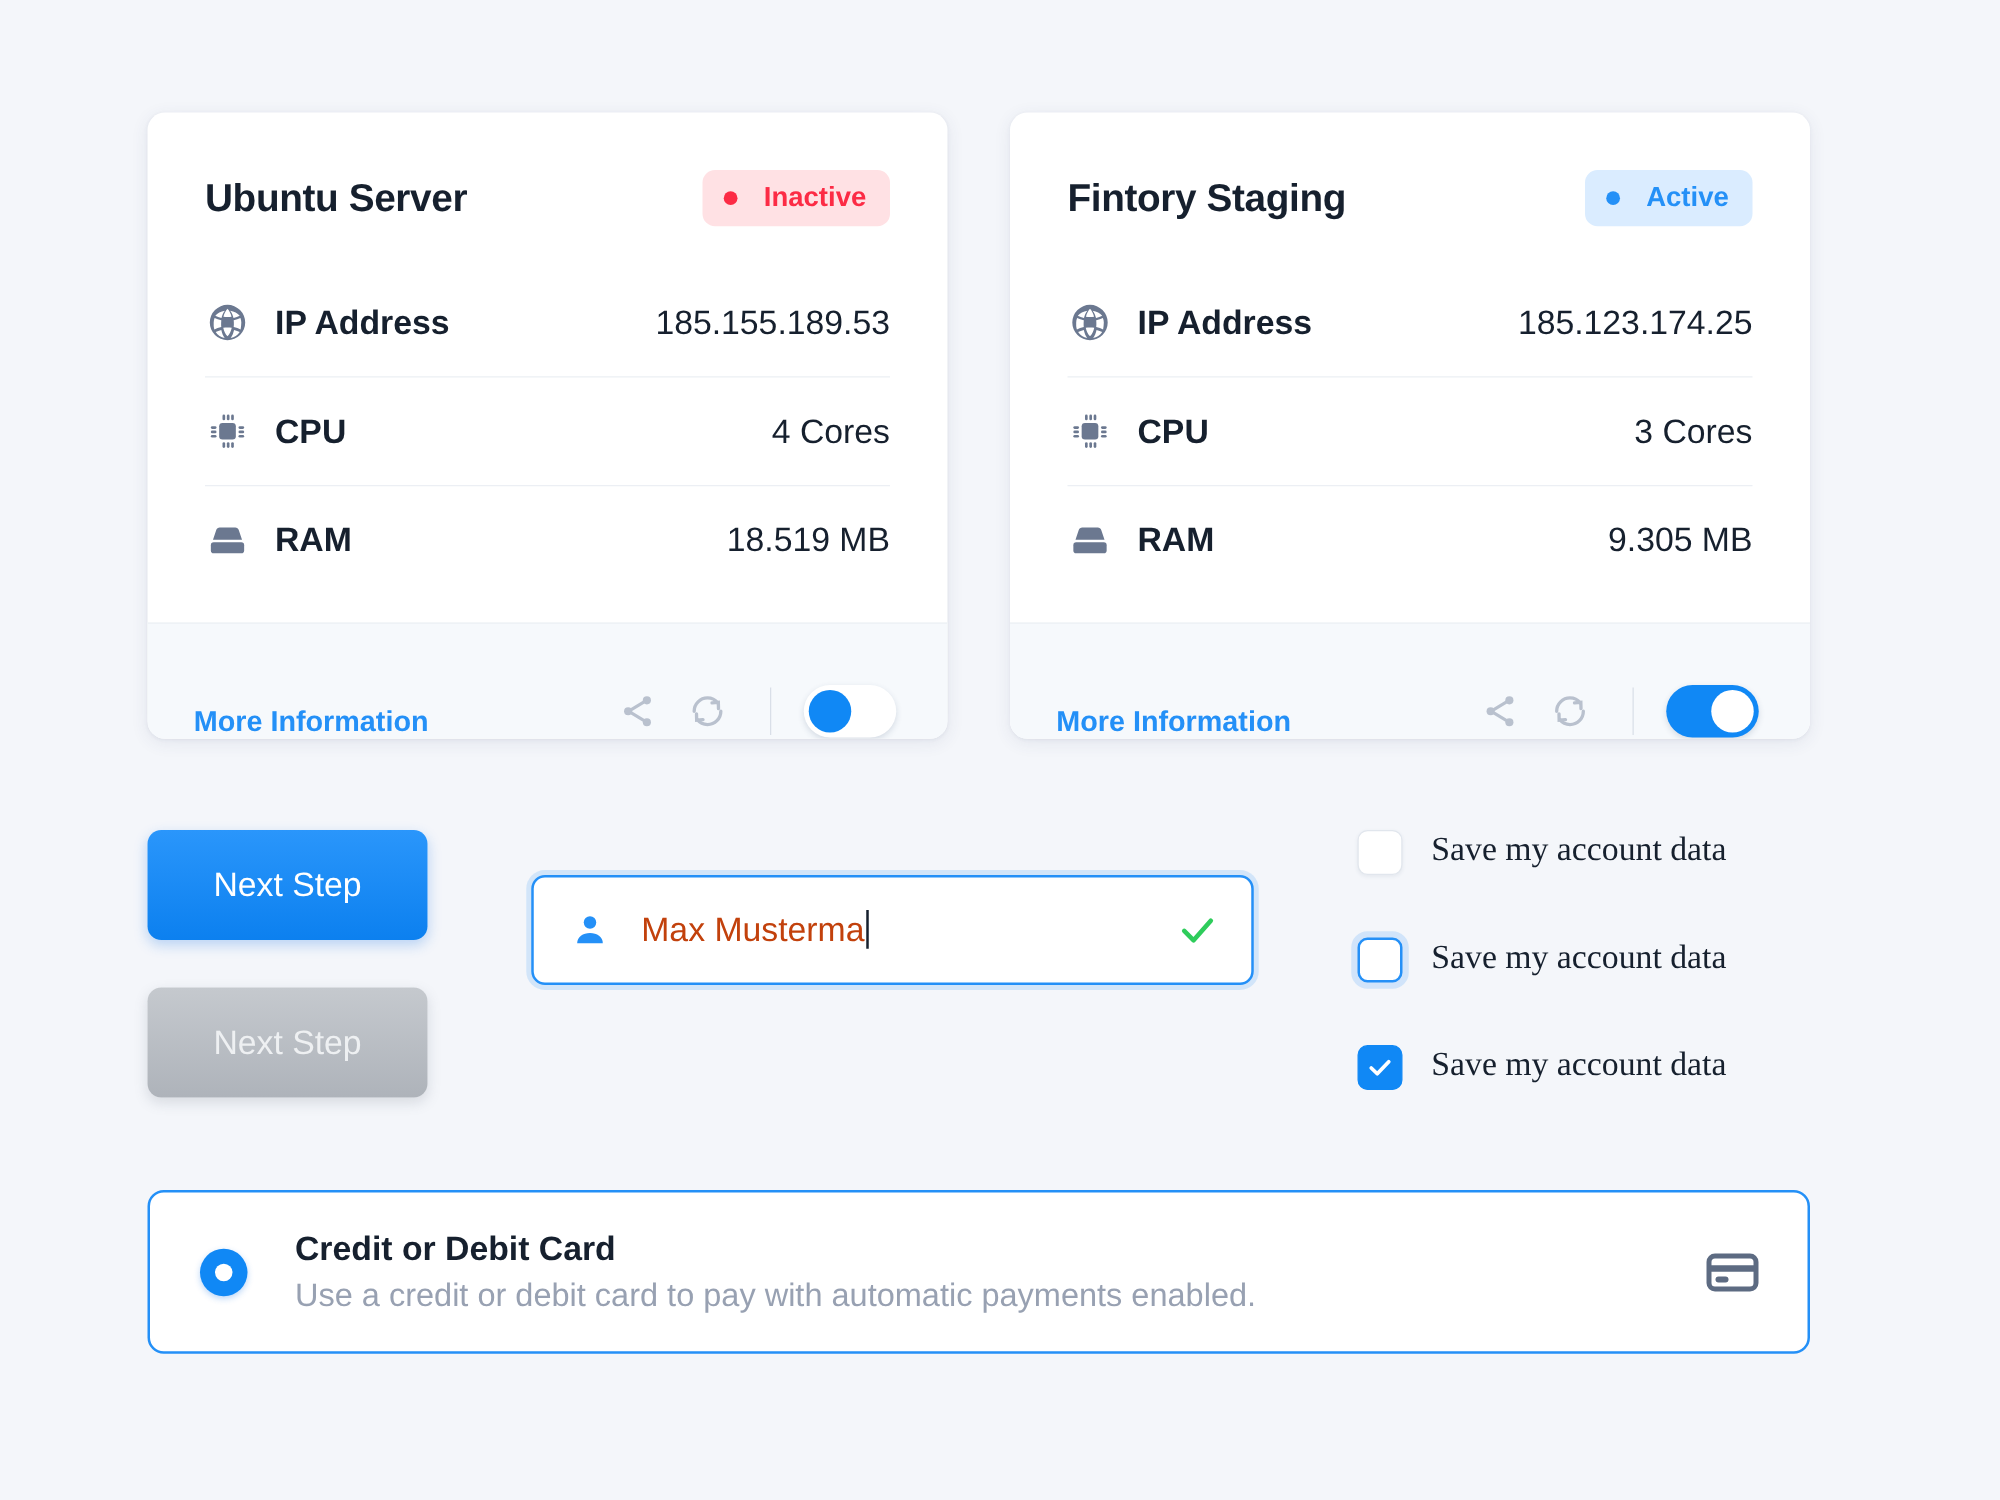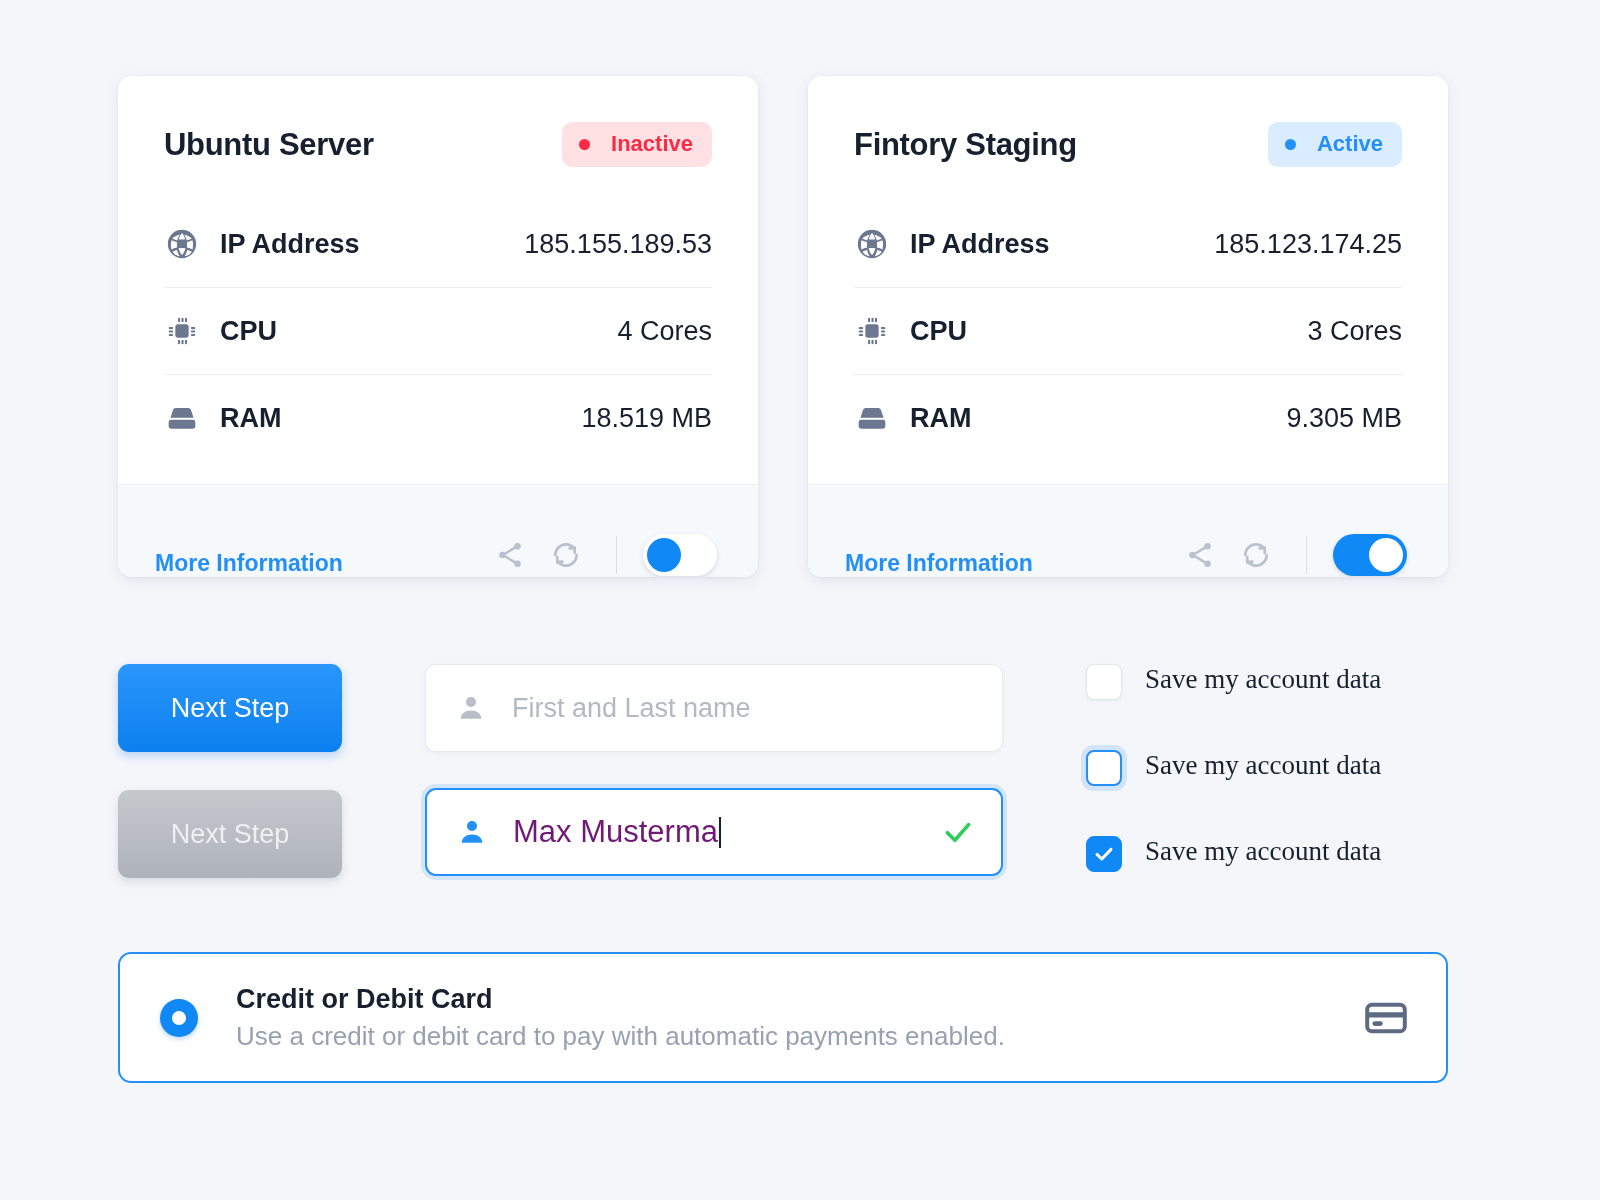--- a/index.html
+++ b/index.html
@@ -11,21 +11,21 @@
     font-family: "Liberation Sans", sans-serif;
     overflow: hidden;
   }
 
   .page { position: relative; width: 1600px; height: 1200px; }
 
   
   .cards-row {
     position: absolute;
     left: 118px;
-    top: 76px;
+    top: 90px;
     display: flex;
     gap: 50px;
   }
   .server-card {
     width: 640px;
     background: #ffffff;
     border-radius: 14px;
     box-shadow: 0 3px 14px rgba(50,70,110,.09), 0 1px 3px rgba(50,70,110,.06);
     overflow: hidden;
   }
@@ -179,22 +179,22 @@
     margin-top: 36px;
   }
   .field-ico { width: 34px; flex: 0 0 34px; display:flex; align-items:center; }
   .field .placeholder {
     margin-left: 22px;
     font-size: 27px;
     color: #b3b9c2;
   }
   .field .typed {
     margin-left: 22px;
-    font-size: 31px;
-    color: #701a75;
+    font-size: 27px;
+    color: #c2410c;
     position: relative;
   }
   .caret {
     display: inline-block;
     width: 2px;
     height: 31px;
     background: #16202e;
     vertical-align: -6px;
     margin-left: 1px;
   }
@@ -436,29 +436,20 @@
       </div>
     </div>
   </div>
 
   <div class="btn-col">
     <button class="btn primary">Next Step</button>
     <button class="btn disabled">Next Step</button>
   </div>
 
   <div class="input-col">
-    <div class="field rest">
-      <span class="field-ico">
-        <svg width="30" height="30" viewBox="0 0 24 24" fill="#b8bec8">
-            <circle cx="12" cy="7.2" r="4"></circle>
-            <path d="M3.8 20.5c0-4.2 3.7-6.6 8.2-6.6s8.2 2.4 8.2 6.6z"></path>
-          </svg>
-      </span>
-      <span class="placeholder">First and Last name</span>
-    </div>
 
     <div class="field focus">
       <span class="field-ico">
         <svg width="30" height="30" viewBox="0 0 24 24" fill="#2490f7">
             <circle cx="12" cy="7.2" r="4"></circle>
             <path d="M3.8 20.5c0-4.2 3.7-6.6 8.2-6.6s8.2 2.4 8.2 6.6z"></path>
           </svg>
       </span>
       <span class="typed"><span>Max Musterma</span><span class="caret"></span></span>
       <span class="check-ok">

